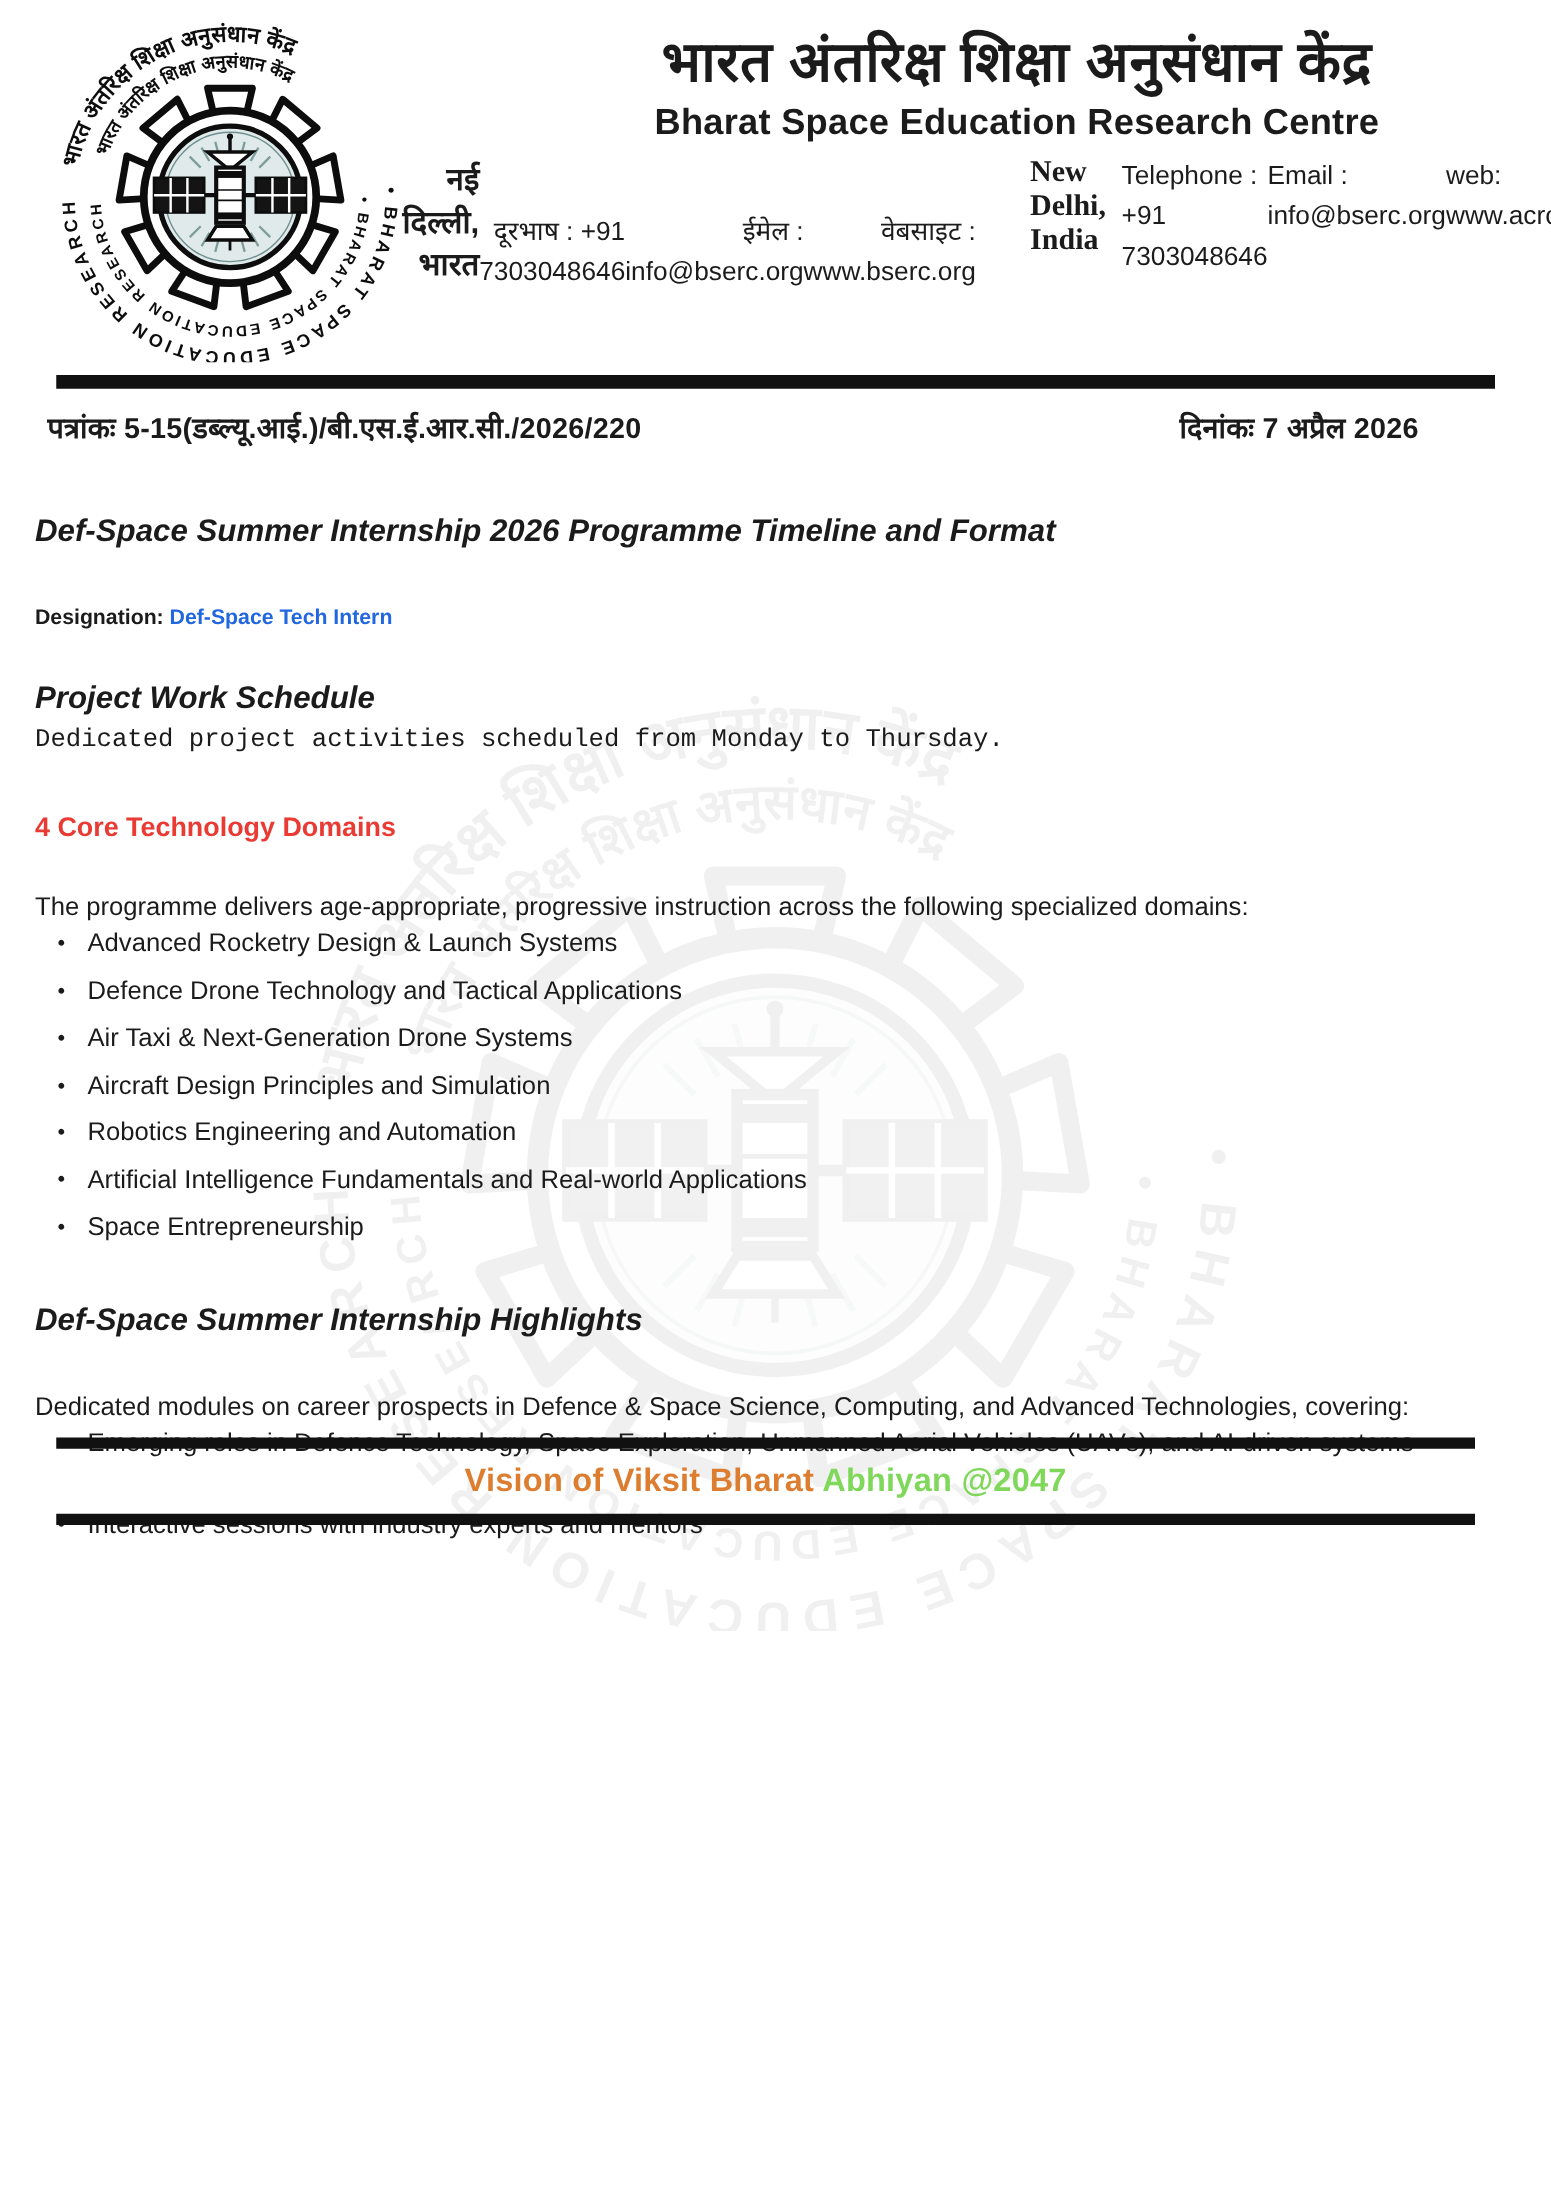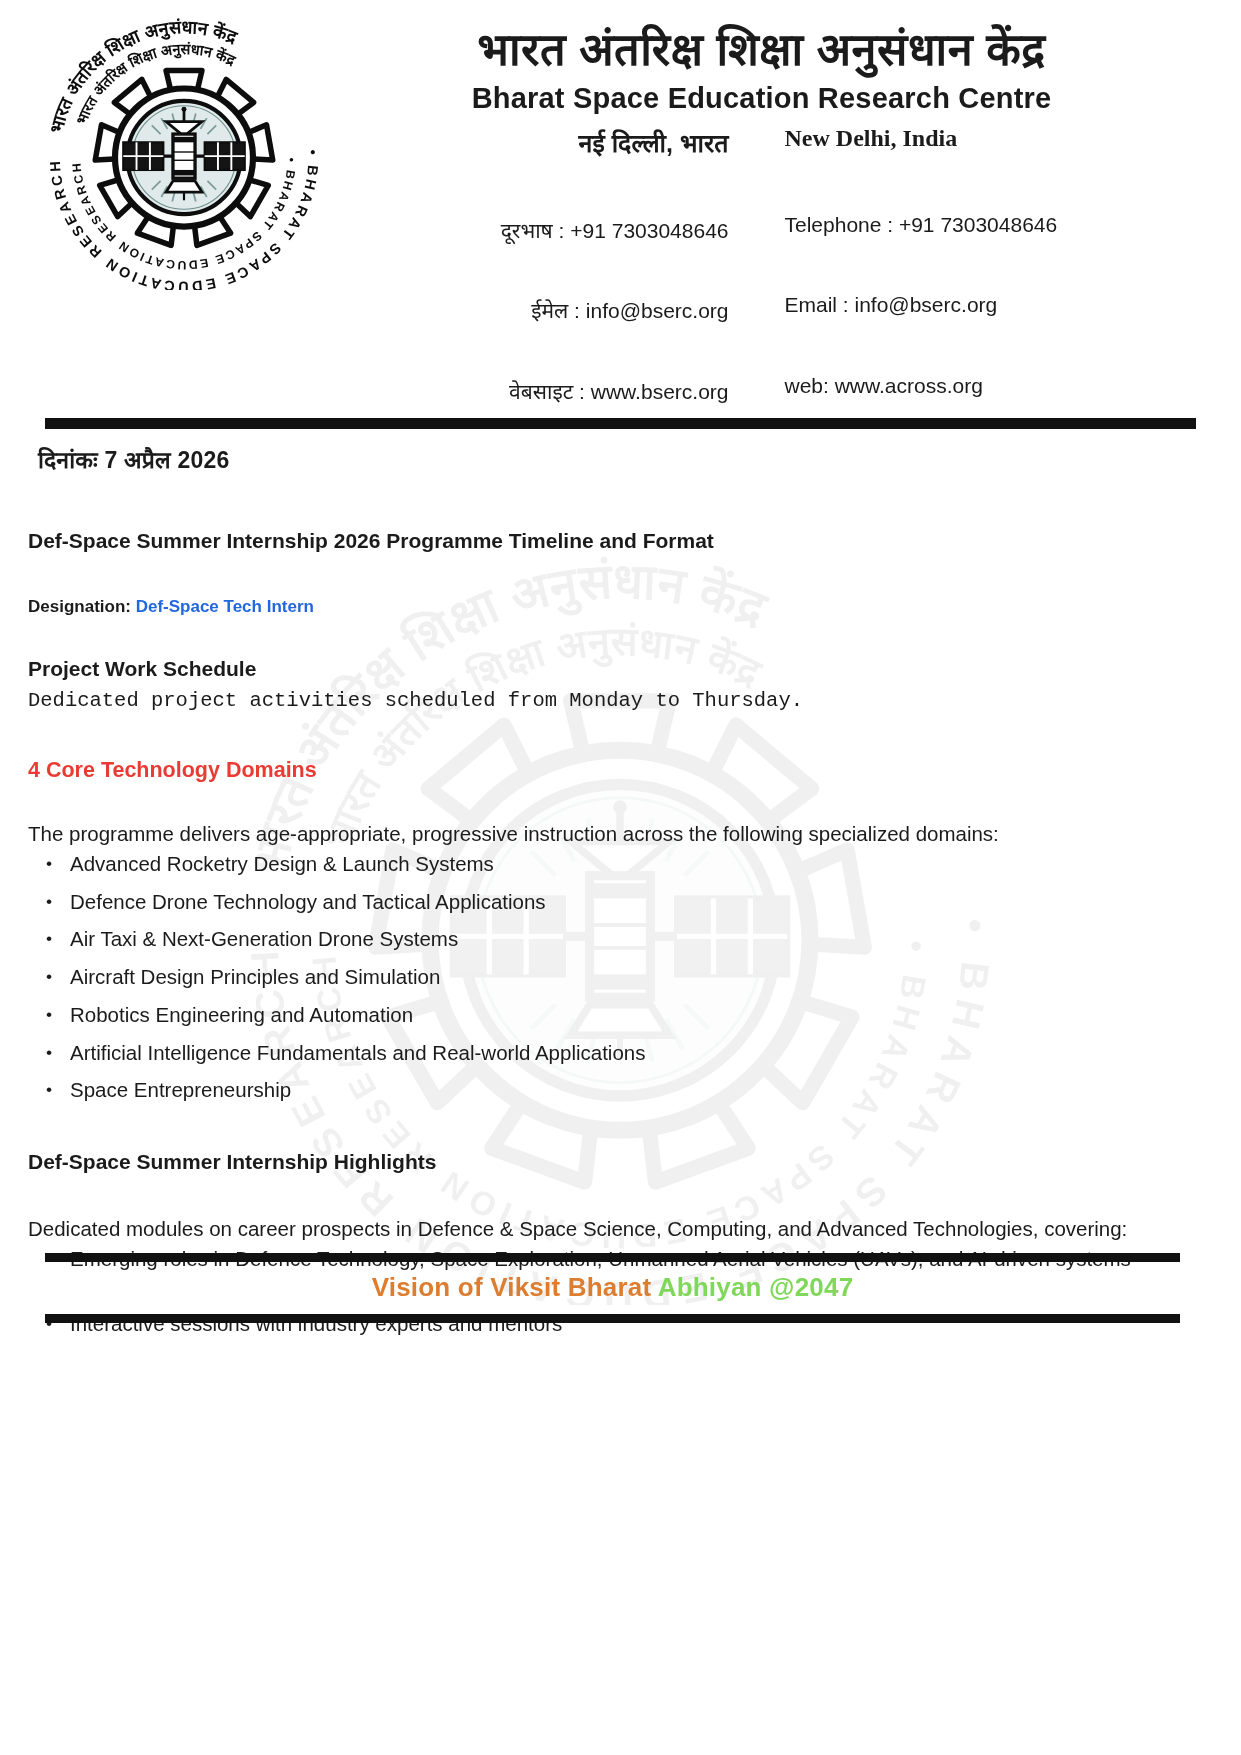--- a/index.html
+++ b/index.html
@@ -19,38 +19,38 @@
 
   
   .header{display:flex;align-items:flex-start;padding:14px 40px 0 46px;}
   .logo-wrap{width:276px;height:276px;flex:0 0 auto;}
   .header-text{flex:1;text-align:center;padding-top:10px;}
   .title-hi{font-size:45px;font-weight:700;line-height:1.15;letter-spacing:0.5px;}
   .title-en{font-size:29px;font-weight:700;margin-top:6px;letter-spacing:0.2px;}
   .contact-grid{
     display:flex;justify-content:center;gap:56px;margin-top:10px;
   }
-  .contact-col{display:flex;flex-direction:column;gap:48px;}
+  .contact-col{display:flex;flex-direction:row;}
   .contact-col.hi{align-items:flex-end;text-align:right;min-width:300px;}
   .contact-col.en{align-items:flex-start;text-align:left;min-width:310px;}
   .loc-hi{font-size:25px;font-weight:700;margin-bottom:8px;}
   .loc-en{font-family:"Liberation Serif","DejaVu Serif",serif;font-size:24px;font-weight:600;margin-bottom:9px;}
   .contact-line{font-size:21px;line-height:1.55;}
   .header-rule{height:11px;background:#111;margin:10px 45px 0 45px;}
 
   
   .ref-row{
     display:flex;justify-content:space-between;
     padding:14px 106px 0 38px;
     font-size:23px;font-weight:700;letter-spacing:0.2px;
   }
 
   
   .doc-body{padding:0 28px;}
-  .h-bold{font-size:21px;font-weight:700;}
+  .h-bold{font-size:25px;font-weight:700;font-style:italic;}
   .sec1-heading{margin-top:54px;}
   .para{font-size:20.5px;line-height:1.45;}
   .justify{text-align:justify;}
   ul.bullets{list-style:none;margin:0;padding:0 0 0 18px;}
   ul.bullets li{
     position:relative;padding-left:24px;margin-bottom:7px;
     font-size:20.5px;line-height:1.5;
   }
   ul.bullets li::before{
     content:"\2022";position:absolute;left:0;top:1px;font-size:0.85em;
@@ -198,20 +198,21 @@
             <div class="contact-line">Email : info@bserc.org</div>
             <div class="contact-line">web: www.across.org</div>
           </div>
         </div>
       </div>
     </div>
 
     <div class="header-rule"></div>
 
     <div class="ref-row">
+      <span>पत्रांकः 5-15(डब्ल्यू.आई.)/बी.एस.ई.आर.सी./2026/220</span>
       <span>दिनांकः 7 अप्रैल 2026</span>
     </div>
 
     <div class="doc-body">
 
       <div class="h-bold sec1-heading">Def-Space Summer Internship 2026 Programme Timeline and Format</div>
 
 
       <div class="designation-line">
         <span>Designation: </span><span class="designation-value" id="designation-value" style="color: rgb(33, 103, 224);">Def-Space Tech Intern</span>

